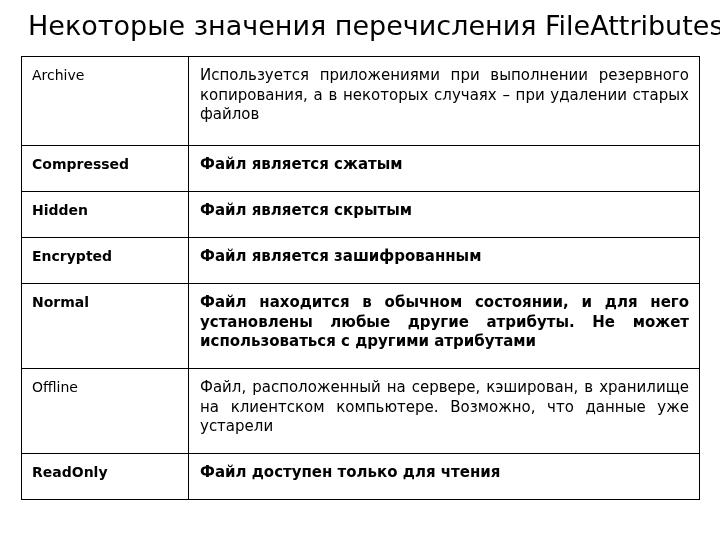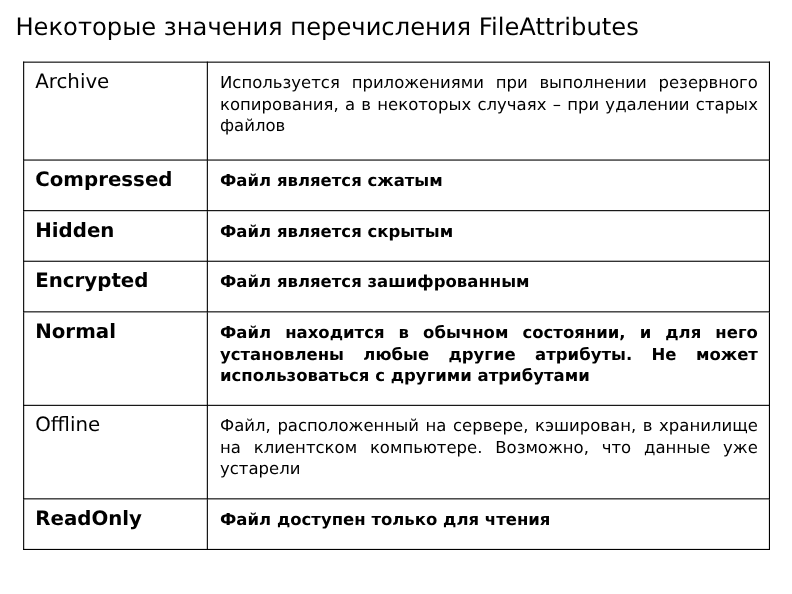--- a/index.html
+++ b/index.html
@@ -15,24 +15,24 @@
   }
   .slide {
     position: relative;
     width: 720px;
     height: 540px;
     background: #ffffff;
     box-sizing: border-box;
   }
   .slide-title {
     position: absolute;
-    left: 14px;
+    left: 28px;
     top: 13px;
     width: 672px;
-    font-size: 22px;
+    font-size: 27px;
     line-height: 26px;
     color: #000000;
     font-weight: normal;
     letter-spacing: 0px;
     white-space: nowrap;
   }
   .attr-table {
     position: absolute;
     left: 21px;
     top: 56px;
@@ -43,21 +43,21 @@
   .attr-table td {
     border: 1px solid #000000;
     vertical-align: top;
     padding: 0;
     color: #000000;
   }
   .col-name {
     width: 167px;
   }
   .cell-name {
-    font-size: 18px;
+    font-size: 14px;
     line-height: 22px;
     padding: 7px 0 9px 10px;
     white-space: nowrap;
   }
   .cell-desc {
     font-size: 15px;
     line-height: 19.5px;
     padding: 9px 10px 9px 11px;
     text-align: justify;
     text-justify: inter-word;

